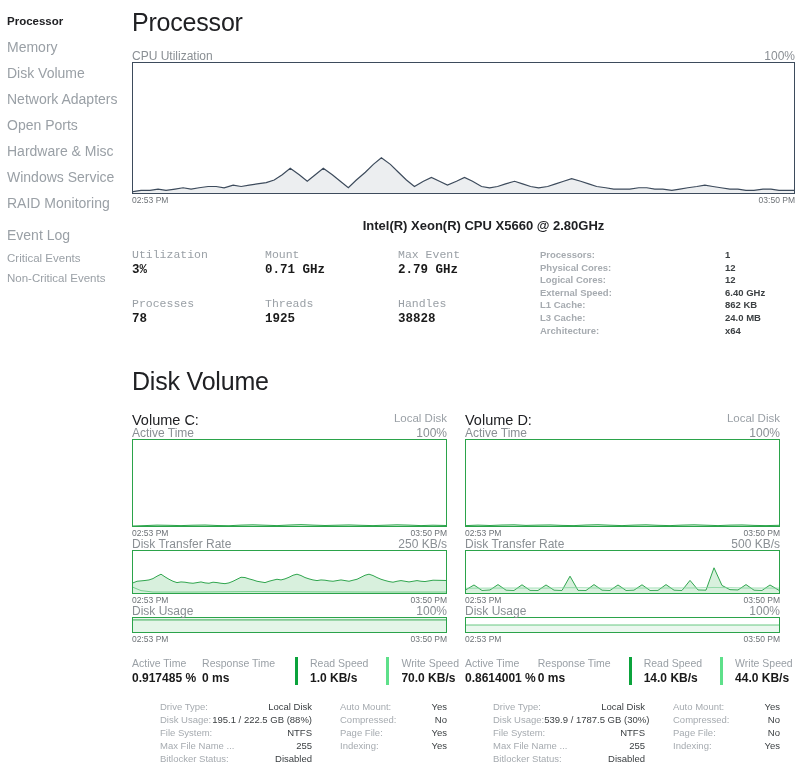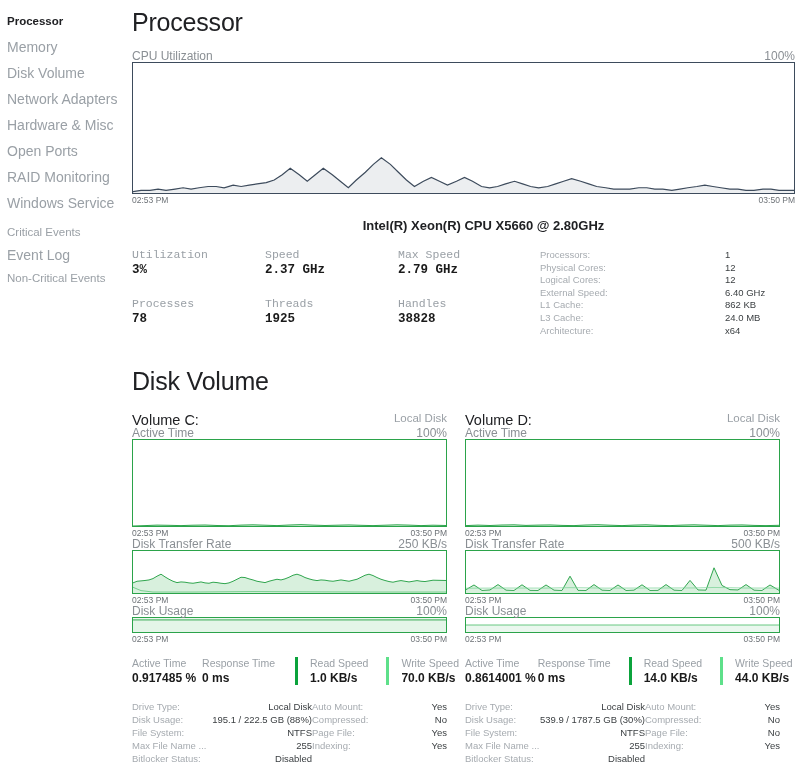--- a/index.html
+++ b/index.html
@@ -62,21 +62,21 @@
     text-align:center;font-size:13px;font-weight:bold;color:#202124;
     margin:12px 0 14px 0;padding-left:40px;
   }
   .cpu-wrap{display:flex;}
   .cpu-left{width:400px;}
   .stat-row{display:flex;margin-bottom:17px;font-family:Liberation Mono, monospace;}
   .stat-cell{width:133px;}
   .stat-label{font-size:11.5px;color:#9aa0a6;line-height:15px;}
   .stat-value{font-size:12.5px;color:#1a1a1a;font-weight:bold;line-height:17px;}
 
-  .cpu-right{flex:1;padding-left:8px;padding-top:2px;}
+  .cpu-right{flex:1;padding-left:8px;padding-top:2px;font-weight:bold;}
   .kv{display:flex;font-size:9.5px;line-height:12.6px;}
   .kv .k{width:185px;color:#a6abb0;}
   .kv .v{color:#3c4043;}
 
   
   .vol-wrap{display:flex;gap:18px;}
   .vol{width:315px;}
   .vol-head{display:flex;justify-content:space-between;align-items:flex-start;}
   .vol-title{font-size:14.5px;color:#202124;}
   .vol-type{font-size:11.5px;color:#9aa0a6;}
@@ -86,48 +86,48 @@
   .sp-label{font-size:10.5px;color:#9aa0a6;line-height:14px;white-space:nowrap;}
   .sp-value{font-size:12px;color:#1a1a1a;font-weight:bold;line-height:16px;white-space:nowrap;}
   .sp.with-bar{padding-left:15px;position:relative;margin-left:6px;}
   .bar-read{position:absolute;left:0;top:1px;width:3px;height:28px;background:#0ba33c;}
   .bar-write{position:absolute;left:0;top:1px;width:3px;height:28px;background:#5ee08a;}
 
   .vol-details{display:flex;margin-top:14px;}
   .det-col{font-size:9.5px;line-height:13px;}
   .det-col.left{width:180px;}
   .det-col.right{width:135px;padding-left:0px;}
-  .det-row{display:flex;justify-content:space-between;}
+  .det-row{display:flex;justify-content:space-between;margin-left:28px;}
   .det-k{color:#a6abb0;white-space:nowrap;}
   .det-v{color:#3c4043;white-space:nowrap;}
 
   .cursor-artifact{
     position:absolute;left:1px;top:0px;width:9px;height:10px;
     color:#3c4043;font-size:11px;line-height:9px;
   }
 </style>
 </head>
 <body>
 
 <div class="page">
 
   <div class="cursor-artifact">⎣</div>
 
   <div class="sidebar">
     <div class="nav-item active"><span>Processor</span></div>
     <div class="nav-item"><span>Memory</span></div>
     <div class="nav-item"><span>Disk Volume</span></div>
     <div class="nav-item"><span>Network Adapters</span></div>
+    <div class="nav-item"><span>Open Ports</span></div>
     <div class="nav-item"><span>Hardware &amp; Misc</span></div>
-    <div class="nav-item"><span>Open Ports</span></div>
+    <div class="nav-item"><span>Windows Service</span></div>
     <div class="nav-item"><span>RAID Monitoring</span></div>
-    <div class="nav-item"><span>Windows Service</span></div>
     <div class="nav-gap"></div>
+    <div class="nav-item"><span>Event Log</span></div>
     <div class="nav-item sub"><span>Critical Events</span></div>
-    <div class="nav-item"><span>Event Log</span></div>
     <div class="nav-item sub"><span>Non-Critical Events</span></div>
   </div>
 
   <div class="main">
 
     <h1 class="section-title">Processor</h1>
 
     <div>
       <div class="chart-head">
         <span>CPU Utilization</span>
@@ -148,25 +148,25 @@
     <div class="cpu-name">Intel(R) Xeon(R) CPU X5660 @ 2.80GHz</div>
 
     <div class="cpu-wrap">
       <div class="cpu-left">
         <div class="stat-row">
           <div class="stat-cell">
             <div class="stat-label">Utilization</div>
             <div class="stat-value">3%</div>
           </div>
           <div class="stat-cell">
-            <div class="stat-label">Speed</div>
-            <div class="stat-value">2.37 GHz</div>
-          </div>
-          <div class="stat-cell">
-            <div class="stat-label">Max Speed</div>
+            <div class="stat-label">Mount</div>
+            <div class="stat-value">0.71 GHz</div>
+          </div>
+          <div class="stat-cell">
+            <div class="stat-label">Max Event</div>
             <div class="stat-value">2.79 GHz</div>
           </div>
         </div>
         <div class="stat-row">
           <div class="stat-cell">
             <div class="stat-label">Processes</div>
             <div class="stat-value">78</div>
           </div>
           <div class="stat-cell">
             <div class="stat-label">Threads</div>

